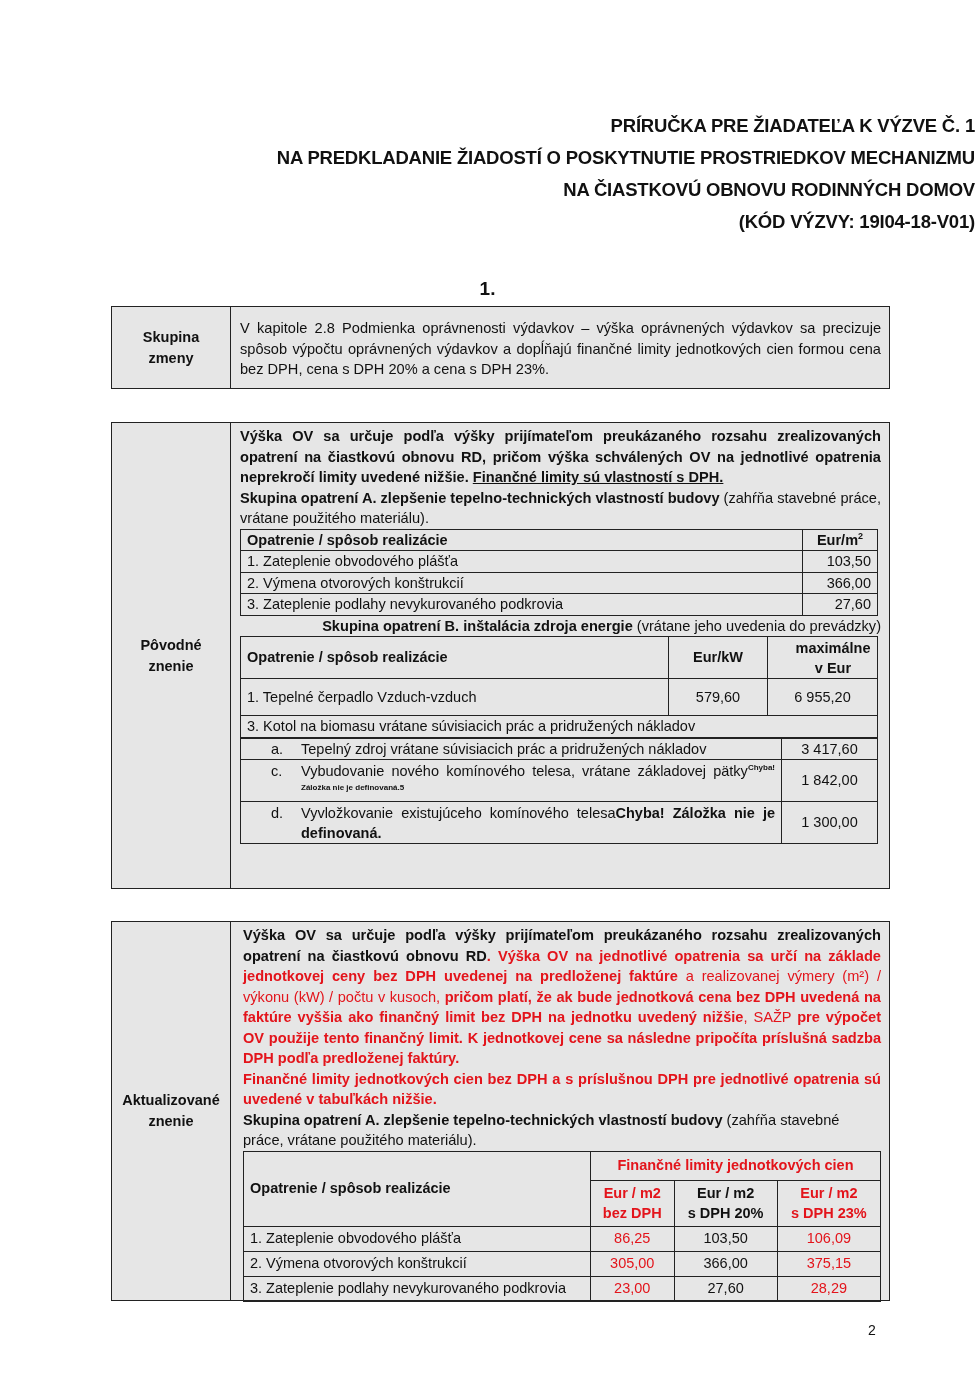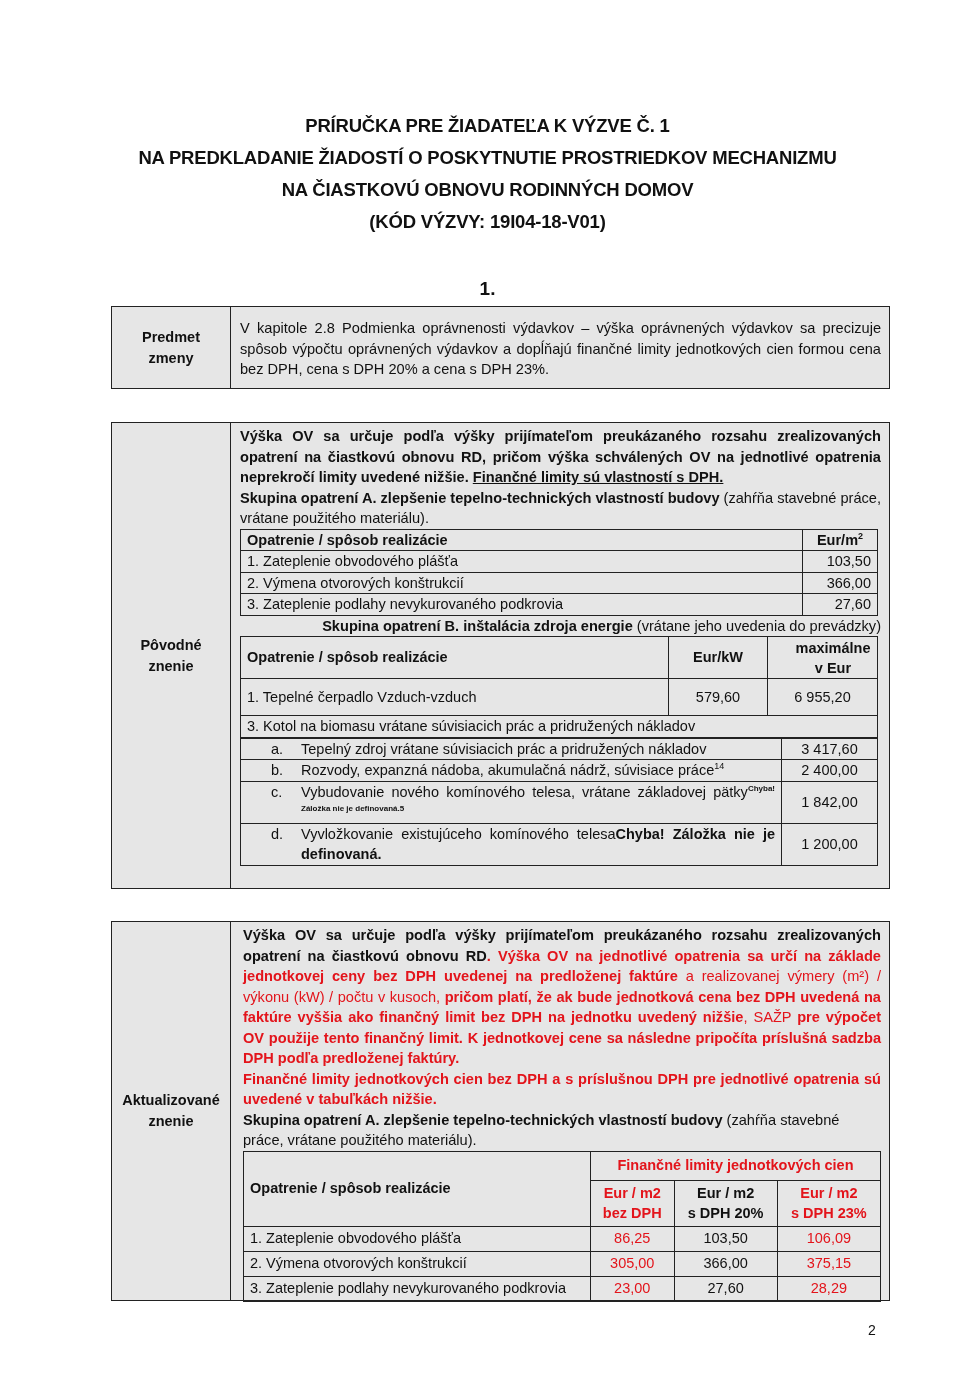--- a/index.html
+++ b/index.html
@@ -1,17 +1,17 @@
 <!DOCTYPE html>
 <html><head>
 <meta charset="utf-8">
 <style>
   html, body { margin: 0; padding: 0; background: #ffffff; }
   body { width: 975px; height: 1391px; position: relative; font-family: "Liberation Sans", sans-serif; color: #111; overflow: hidden; }
-  .title { position: absolute; left: 0; width: 975px; top: 110px; text-align: center; font-weight: bold; font-size: 18.5px; line-height: 32px; letter-spacing: -0.2px; }
+  .title { position: absolute; left: 0; width: 975px; top: 110px; text-align: right; font-weight: bold; font-size: 18.5px; line-height: 32px; letter-spacing: -0.2px; }
   .section-num { position: absolute; left: 0; width: 975px; top: 278px; text-align: center; font-weight: bold; font-size: 19px; }
   .box { position: absolute; left: 111px; width: 779px; border: 1.3px solid #222; background: #e6e6e6; display: flex; box-sizing: border-box; }
   .box .label { width: 118px; border-right: 1.3px solid #222; display: flex; align-items: center; justify-content: center; text-align: center; font-weight: bold; font-size: 14.5px; line-height: 21px; flex-shrink: 0; }
   .box .content { flex: 1; padding: 3px 8px 0 9px; font-size: 14.6px; line-height: 20.5px; text-align: justify; }
   .red { color: #e3141b; }
   .b { font-weight: bold; }
   .u { text-decoration: underline; }
   table { border-collapse: collapse; font-size: 14.5px; }
   td, th { border: 1.3px solid #222; padding: 0 6px; font-weight: normal; }
   .num { text-align: right; }
@@ -27,21 +27,21 @@
   <div>PRÍRUČKA PRE ŽIADATEĽA K VÝZVE Č. 1</div>
   <div>NA PREDKLADANIE ŽIADOSTÍ O POSKYTNUTIE PROSTRIEDKOV MECHANIZMU</div>
   <div>NA ČIASTKOVÚ OBNOVU RODINNÝCH DOMOV</div>
   <div>(KÓD VÝZVY: 19I04-18-V01)</div>
 </div>
 
 <div class="section-num">1.</div>
 
 <div class="box" style="top:306px;height:83px;">
   <div class="label">
-    <div><span>Predmet</span><br><span>zmeny</span></div>
+    <div><span>Skupina</span><br><span>zmeny</span></div>
   </div>
   <div class="content" style="padding-top:11px;">V kapitole 2.8 Podmienka oprávnenosti výdavkov – výška oprávnených výdavkov sa precizuje spôsob výpočtu oprávnených výdavkov a dopĺňajú finančné limity jednotkových cien formou cena bez DPH, cena s DPH 20% a cena s DPH 23%.</div>
 </div>
 
 <div class="box" style="top:422px;height:467px;">
   <div class="label">
     <div><span>Pôvodné</span><br><span>znenie</span></div>
   </div>
   <div class="content" style="padding-left:9px;padding-right:8px;">
     <div style="font-size:14.6px;"><span class="b">Výška OV sa určuje podľa výšky prijímateľom preukázaného rozsahu zrealizovaných opatrení na čiastkovú obnovu RD, pričom výška schválených OV na jednotlivé opatrenia neprekročí limity uvedené nižšie. </span><span class="b u">Finančné limity sú vlastností s DPH.</span></div>
@@ -83,41 +83,37 @@
             <td colspan="3">3.  Kotol na biomasu vrátane súvisiacich prác a pridružených nákladov</td>
           </tr>
     </tbody>
       </table>
     <table style="width:638px;margin-left:0;border-left:none;">
       <tbody>
           <tr style="height:21px;">
         <td style="border-left:1.3px solid #222;padding-left:30px;width:504px;"><span style="display:inline-block;width:30px;">a.</span><span>Tepelný zdroj vrátane súvisiacich prác a pridružených nákladov</span></td>
         <td class="ctr">3 417,60</td>
       </tr>
-      <tr style="height:21px;">
-        <td style="padding-left:30px;"><span style="display:inline-block;width:30px;">b.</span><span>Rozvody, expanzná nádoba, akumulačná nádrž, súvisiace práce</span><sup>14</sup></td>
-        <td class="ctr">2 400,00</td>
-      </tr>
       <tr style="height:42px;">
         <td style="padding-left:30px;line-height:20px;">
               <div style="display:flex;">
                 <span style="display:inline-block;width:30px;flex-shrink:0;">c.</span>
                 <span><span>Vybudovanie nového komínového telesa, vrátane základovej pätky</span><span class="tiny">Chyba! Záložka nie je definovaná.5</span></span>
               </div>
             </td>
         <td class="ctr">1 842,00</td>
       </tr>
       <tr style="height:42px;">
         <td style="padding-left:30px;line-height:20px;">
               <div style="display:flex;">
                 <span style="display:inline-block;width:30px;flex-shrink:0;">d.</span>
                 <span><span>Vyvložkovanie existujúceho komínového telesa</span><span class="b">Chyba! Záložka nie je definovaná.</span></span>
               </div>
             </td>
-        <td class="ctr">1 200,00</td>
+        <td class="ctr">1 300,00</td>
       </tr>
     </tbody>
       </table>
   </div>
 </div>
 
 <div class="box" style="top:921px;height:380px;">
   <div class="label">
     <div><span>Aktualizované</span><br><span>znenie</span></div>
   </div>

